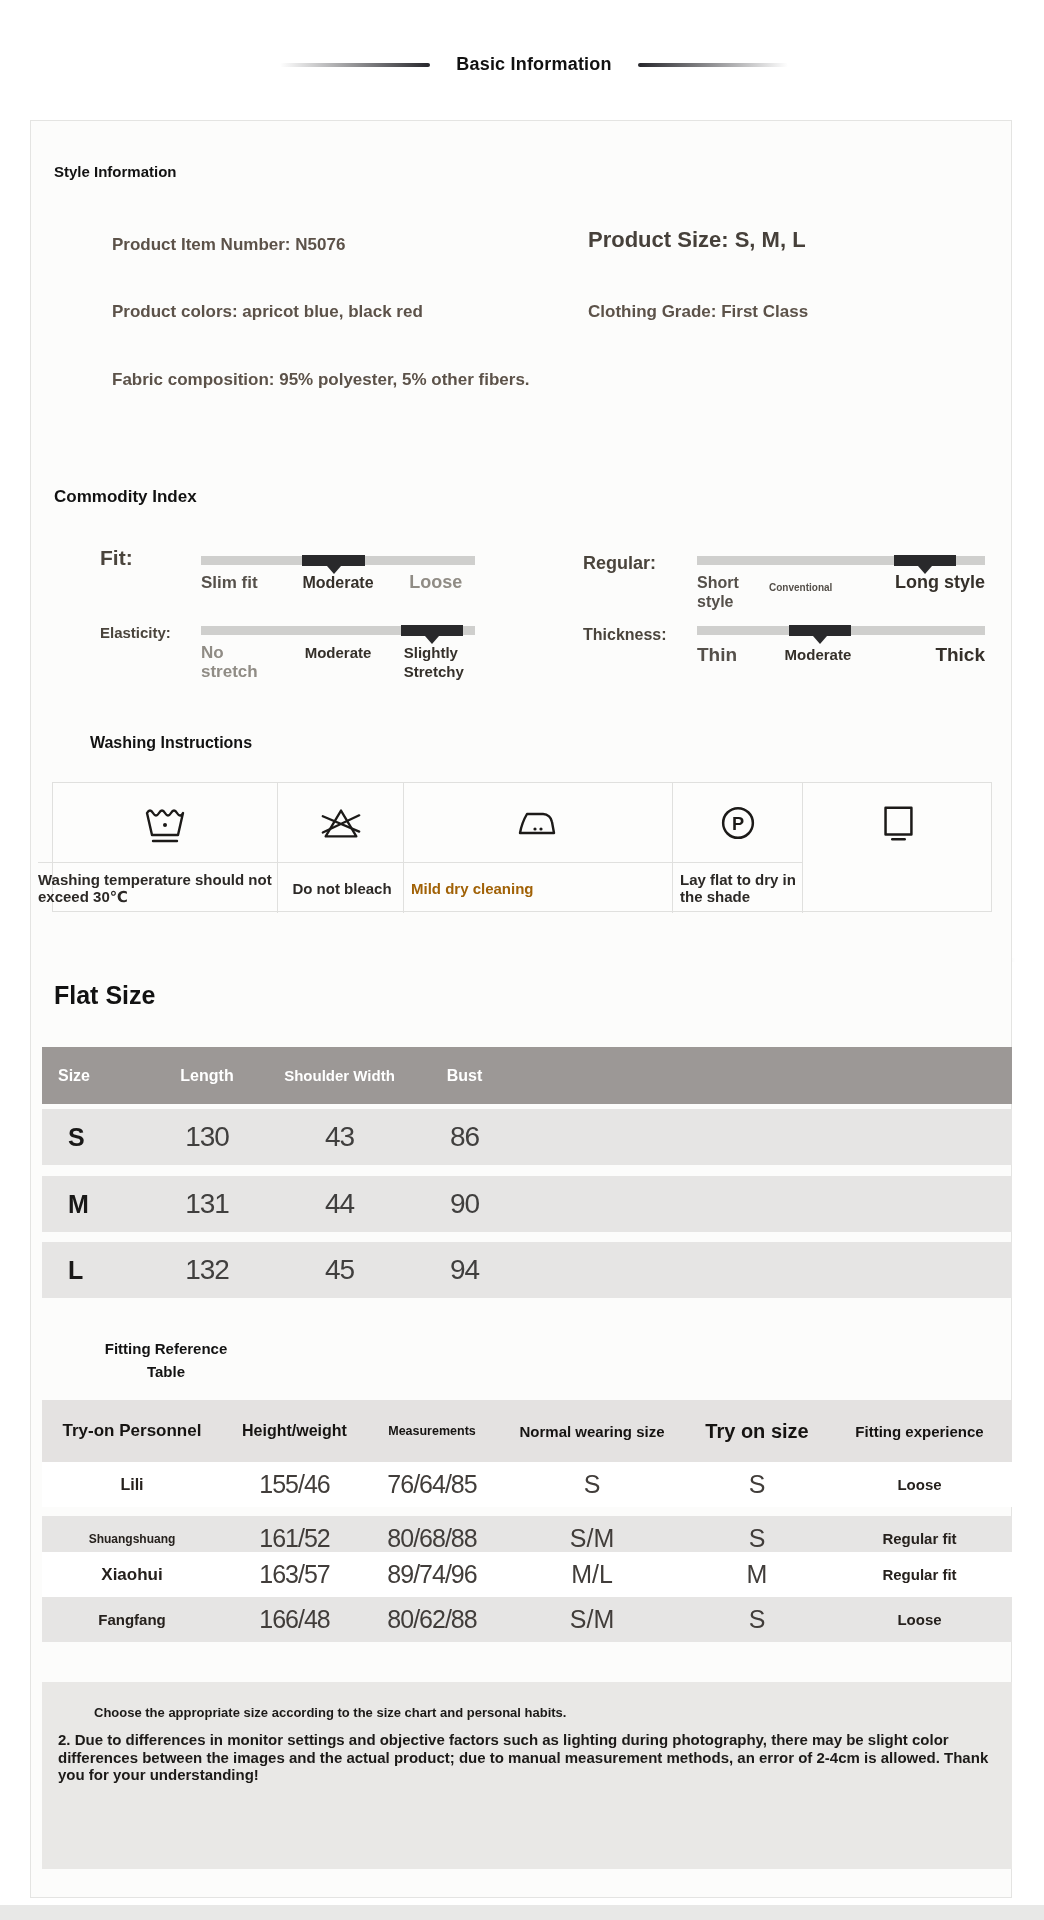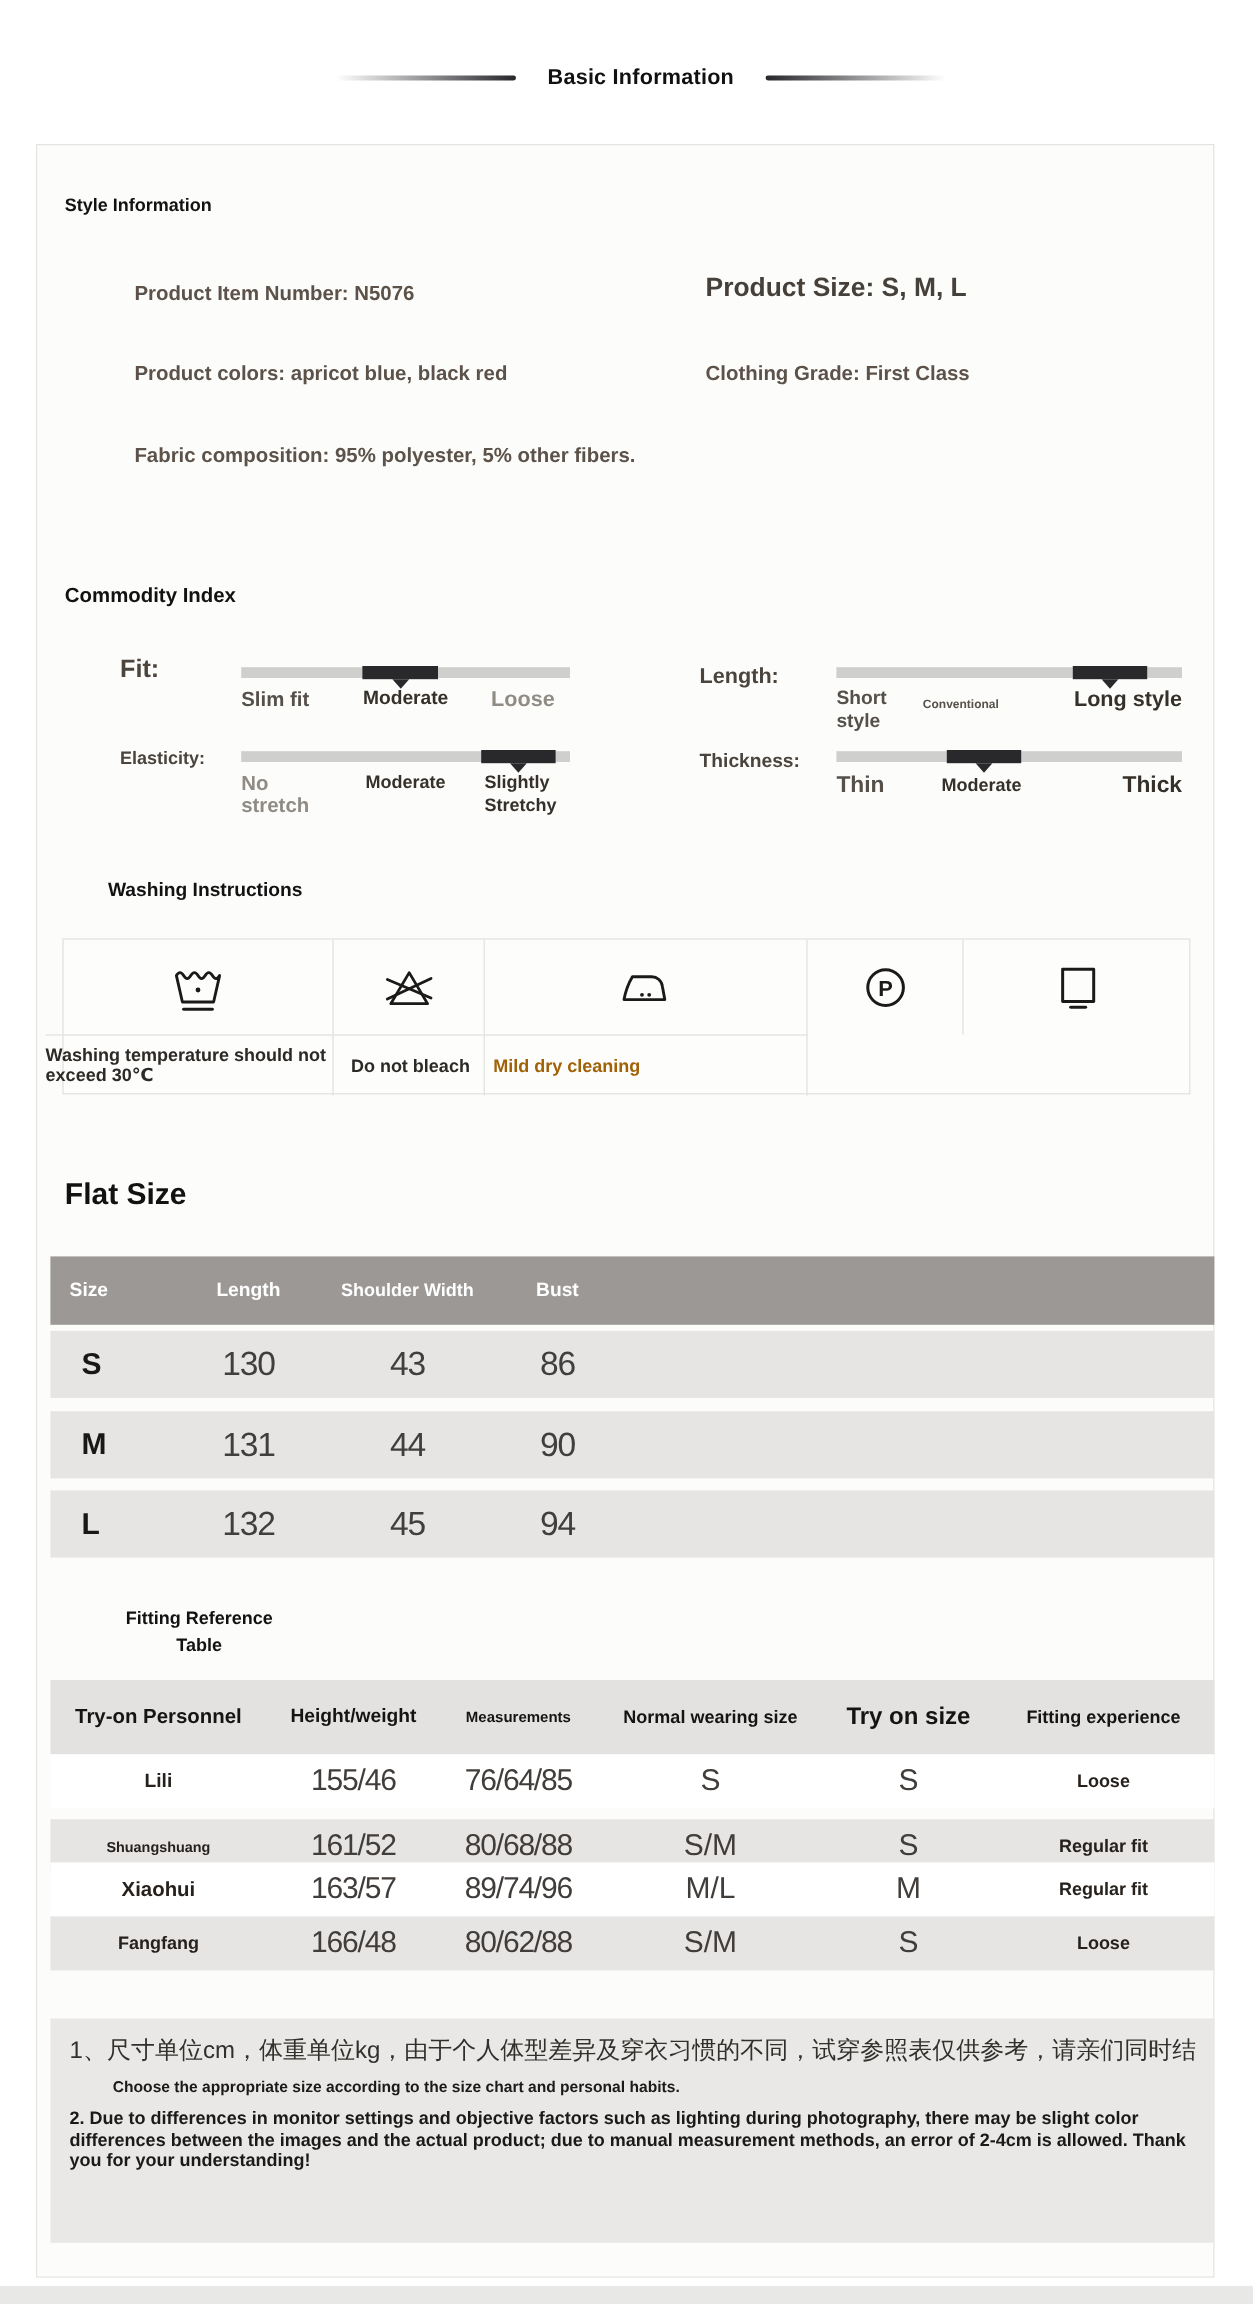--- a/index.html
+++ b/index.html
@@ -167,21 +167,21 @@
     <div class="slider-label lab-fit">Fit:</div>
     <div class="track tr-fit">
         <div class="seg"></div>
       </div>
     <div class="opts op-fit">
       <span class="opt o0">Slim fit</span>
       <span class="opt o1 hl">Moderate</span>
       <span class="opt o2 dim">Loose</span>
     </div>
 
-    <div class="slider-label lab-len">Length:</div>
+    <div class="slider-label lab-len">Regular:</div>
     <div class="track tr-len">
         <div class="seg"></div>
       </div>
     <div class="opts op-len">
       <span class="opt o0">Short style</span>
       <span class="opt o1">Conventional</span>
       <span class="opt o2 hl">Long style</span>
     </div>
 
     <div class="slider-label lab-ela">Elasticity:</div>
@@ -244,20 +244,21 @@
         <span class="w-icon">
           <svg width="46" height="48" viewBox="0 0 48 48" fill="none" stroke="#1c1a18" stroke-width="2.6" stroke-linejoin="round" stroke-linecap="round">
             <rect x="11" y="8" width="27" height="28"></rect>
             <path d="M18 41 H31"></path>
           </svg>
         </span>
       </div>
       <div class="w-cell w-cap overflow-left">Washing temperature should not exceed 30℃</div>
       <div class="w-cell w-cap center">Do not bleach</div>
       <div class="w-cell w-cap gray">Mild dry cleaning</div>
+      <div class="w-cell w-cap">Lay flat to dry in the shade</div>
     </div>
 
     <div class="sec-title t-flat">Flat Size</div>
     <div class="flat-table">
       <div class="flat-head">
         <div class="fc0">Size</div>
         <div class="fc1">Length</div>
         <div class="fc2">Shoulder Width</div>
         <div class="fc3">Bust</div>
       </div>
@@ -319,21 +320,20 @@
         <div class="p-name">Fangfang</div>
         <div class="p-num">166/48</div>
         <div class="p-mea">80/62/88</div>
         <div class="p-nor">S/M</div>
         <div class="p-try">S</div>
         <div class="p-exp">Loose</div>
       </div>
     </div>
 
     <div class="notes">
-      <div class="n-cn">1、尺寸单位cm，体重单位kg，由于个人体型差异及穿衣习惯的不同，试穿参照表仅供参考，请亲们同时结</div>
       <div class="n-s">Choose the appropriate size according to the size chart and personal habits.</div>
       <div class="n-p">2. Due to differences in monitor settings and objective factors such as lighting during photography, there may be slight color differences between the images and the actual product; due to manual measurement methods, an error of 2-4cm is allowed. Thank you for your understanding!</div>
     </div>
 
   </div>
 
   <div class="bottom-strip"></div>
 </div>
 
 </body></html>

